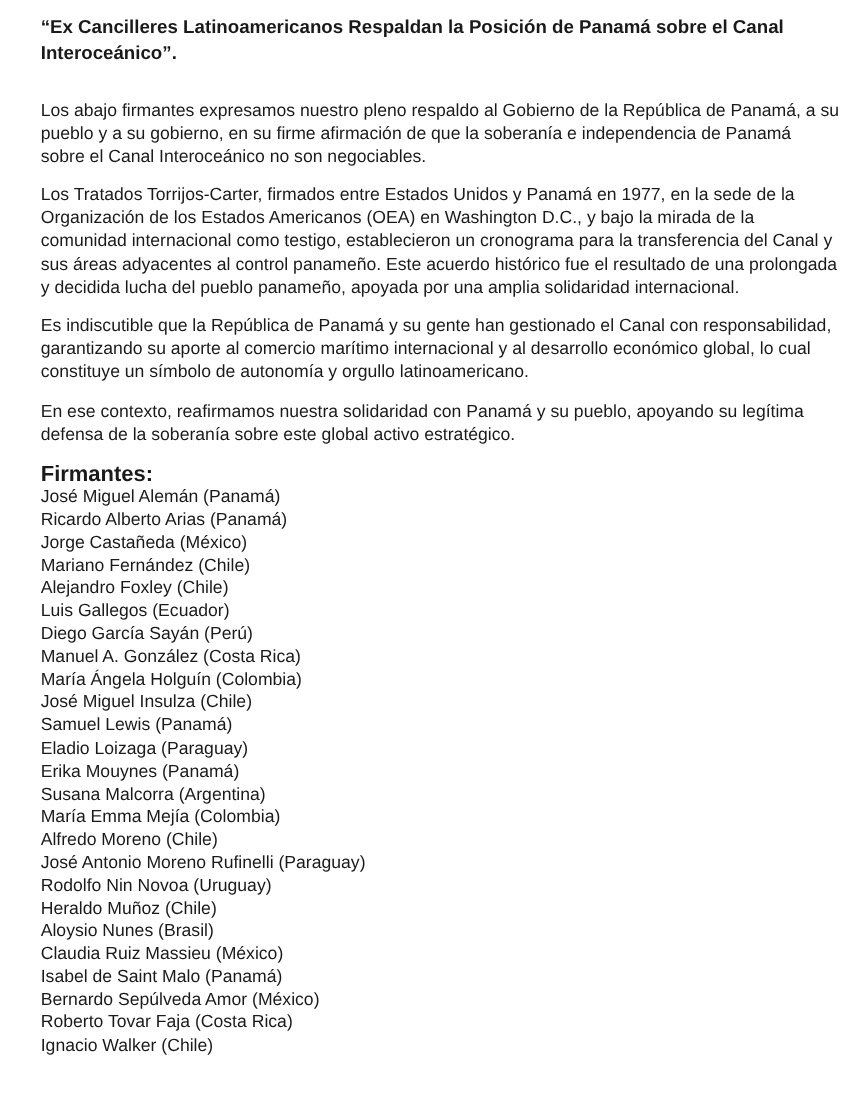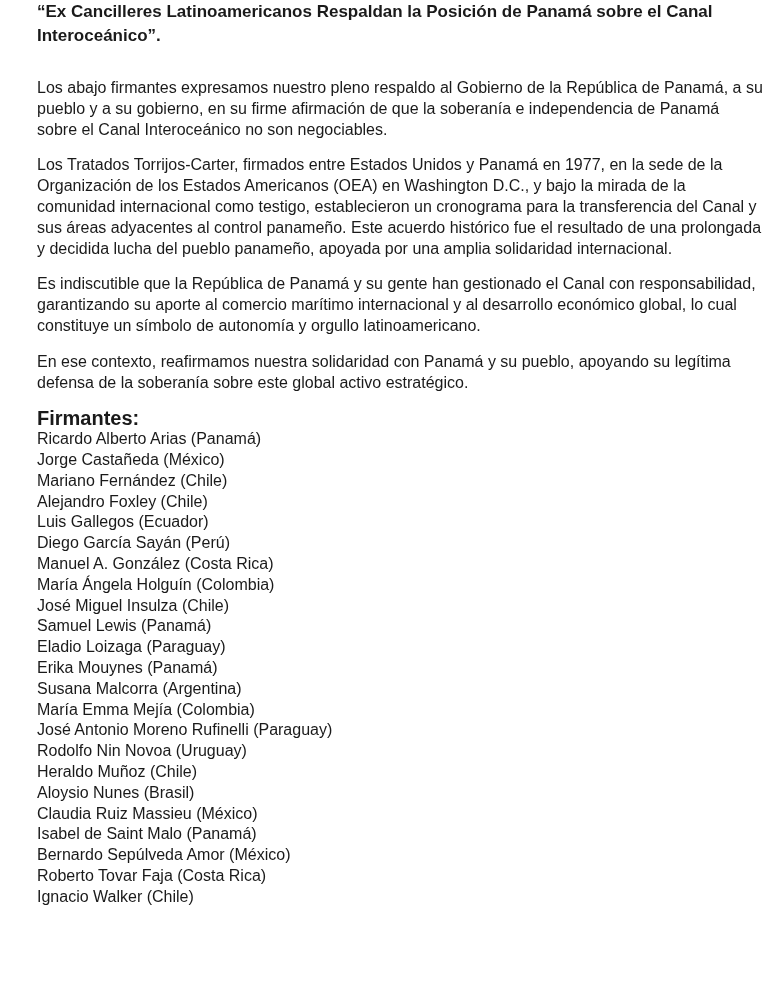--- a/index.html
+++ b/index.html
@@ -7,21 +7,21 @@
     margin: 0;
     padding: 0;
     background: #ffffff;
   }
   .page {
     position: relative;
     width: 780px;
     min-height: 1008px;
     box-sizing: border-box;
     background: #ffffff;
-    padding: 0 17px 10px 37px;
+    padding: 13px 17px 10px 37px;
     font-family: "Liberation Sans", "DejaVu Sans", sans-serif;
     color: #1a1a1a;
     -webkit-font-smoothing: antialiased;
   }
   .doc-title {
     font-size: 17px;
     line-height: 24px;
     font-weight: bold;
     margin: 0 0 30px 0;
   }
@@ -52,34 +52,36 @@
   <h1 class="doc-title">“Ex Cancilleres Latinoamericanos Respaldan la Posición de Panamá sobre el Canal Interoceánico”.</h1>
 
   <p class="para">Los abajo firmantes expresamos nuestro pleno respaldo al Gobierno de la República de Panamá, a su pueblo y a su gobierno, en su firme afirmación de que la soberanía e independencia de Panamá sobre el Canal Interoceánico no son negociables.</p>
   <p class="para">Los Tratados Torrijos-Carter, firmados entre Estados Unidos y Panamá en 1977, en la sede de la Organización de los Estados Americanos (OEA) en Washington D.C., y bajo la mirada de la comunidad internacional como testigo, establecieron un cronograma para la transferencia del Canal y sus áreas adyacentes al control panameño. Este acuerdo histórico fue el resultado de una prolongada y decidida lucha del pueblo panameño, apoyada por una amplia solidaridad internacional.</p>
   <p class="para">Es indiscutible que la República de Panamá y su gente han gestionado el Canal con responsabilidad, garantizando su aporte al comercio marítimo internacional y al desarrollo económico global, lo cual constituye un símbolo de autonomía y orgullo latinoamericano.</p>
   <p class="para">En ese contexto, reafirmamos nuestra solidaridad con Panamá y su pueblo, apoyando su legítima defensa de la soberanía sobre este global activo estratégico.</p>
 
   <div>
     <p class="signers-heading">Firmantes:</p>
     <ul class="signers-list">
+      <li>José Miguel Alemán (Panamá)</li>
       <li>Ricardo Alberto Arias (Panamá)</li>
       <li>Jorge Castañeda (México)</li>
       <li>Mariano Fernández (Chile)</li>
       <li>Alejandro Foxley (Chile)</li>
       <li>Luis Gallegos (Ecuador)</li>
       <li>Diego García Sayán (Perú)</li>
       <li>Manuel A. González (Costa Rica)</li>
       <li>María Ángela Holguín (Colombia)</li>
       <li>José Miguel Insulza (Chile)</li>
       <li>Samuel Lewis (Panamá)</li>
       <li>Eladio Loizaga (Paraguay)</li>
       <li>Erika Mouynes (Panamá)</li>
       <li>Susana Malcorra (Argentina)</li>
       <li>María Emma Mejía (Colombia)</li>
+      <li>Alfredo Moreno (Chile)</li>
       <li>José Antonio Moreno Rufinelli (Paraguay)</li>
       <li>Rodolfo Nin Novoa (Uruguay)</li>
       <li>Heraldo Muñoz (Chile)</li>
       <li>Aloysio Nunes (Brasil)</li>
       <li>Claudia Ruiz Massieu (México)</li>
       <li>Isabel de Saint Malo (Panamá)</li>
       <li>Bernardo Sepúlveda Amor (México)</li>
       <li>Roberto Tovar Faja (Costa Rica)</li>
       <li>Ignacio Walker (Chile)</li>
     </ul>

